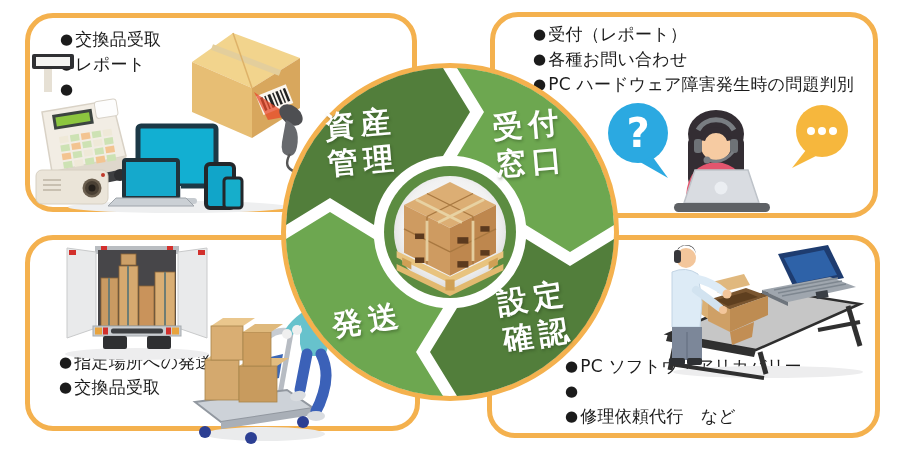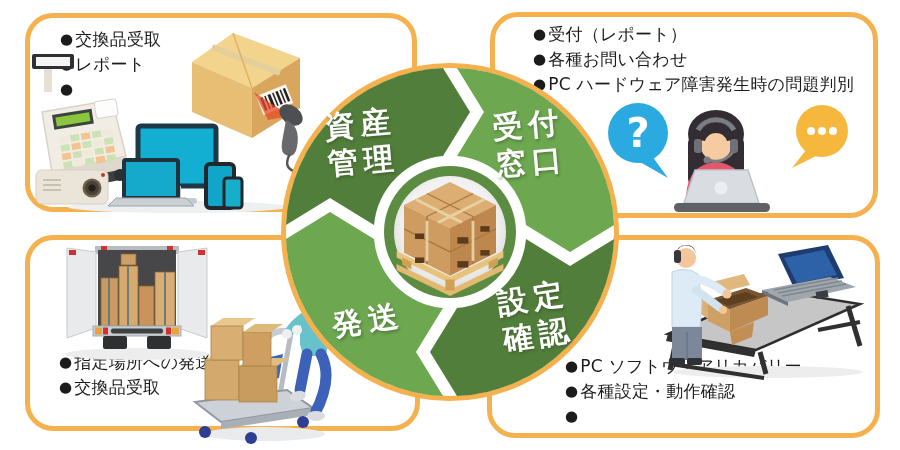--- a/index.html
+++ b/index.html
@@ -64,24 +64,24 @@
         <span>交換品受取</span>
       </li>
   </ul>
   <ul class="bullets" style="left:565px;top:354px">
     <li>
         <span class="b">●</span>
         <span>PC ソフトウェアリカバリー</span>
       </li>
     <li>
         <span class="b">●</span>
-        <span>各種設定・動作確認</span>
-      </li>
-    <li>
-        <span class="b">●</span>
+      </li>
+    <li>
+        <span class="b">●</span>
+        <span>修理依頼代行　など</span>
       </li>
   </ul>
 
   <svg class="illus" style="left:28px;top:20px" width="365" height="195" viewBox="0 0 365 195">
     <ellipse cx="150" cy="187" rx="110" ry="6" fill="#EEEFF0"></ellipse>
 
     <g>
       <polygon points="164,42 205,13 272,38 224,68" fill="#F2D48D"></polygon>
       <polygon points="164,42 224,68 224,118 164,92" fill="#E7BE74"></polygon>
       <polygon points="224,68 272,38 272,88 224,118" fill="#D8A75D"></polygon>

